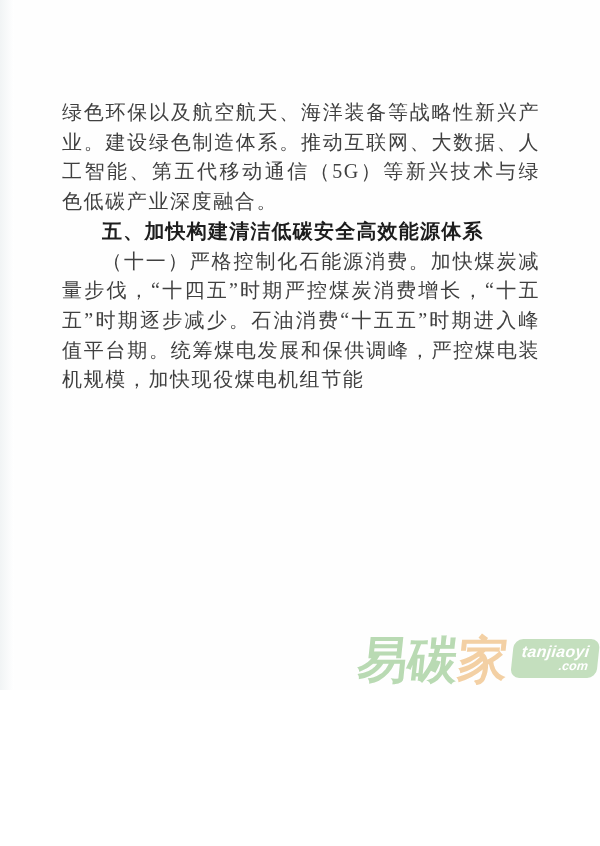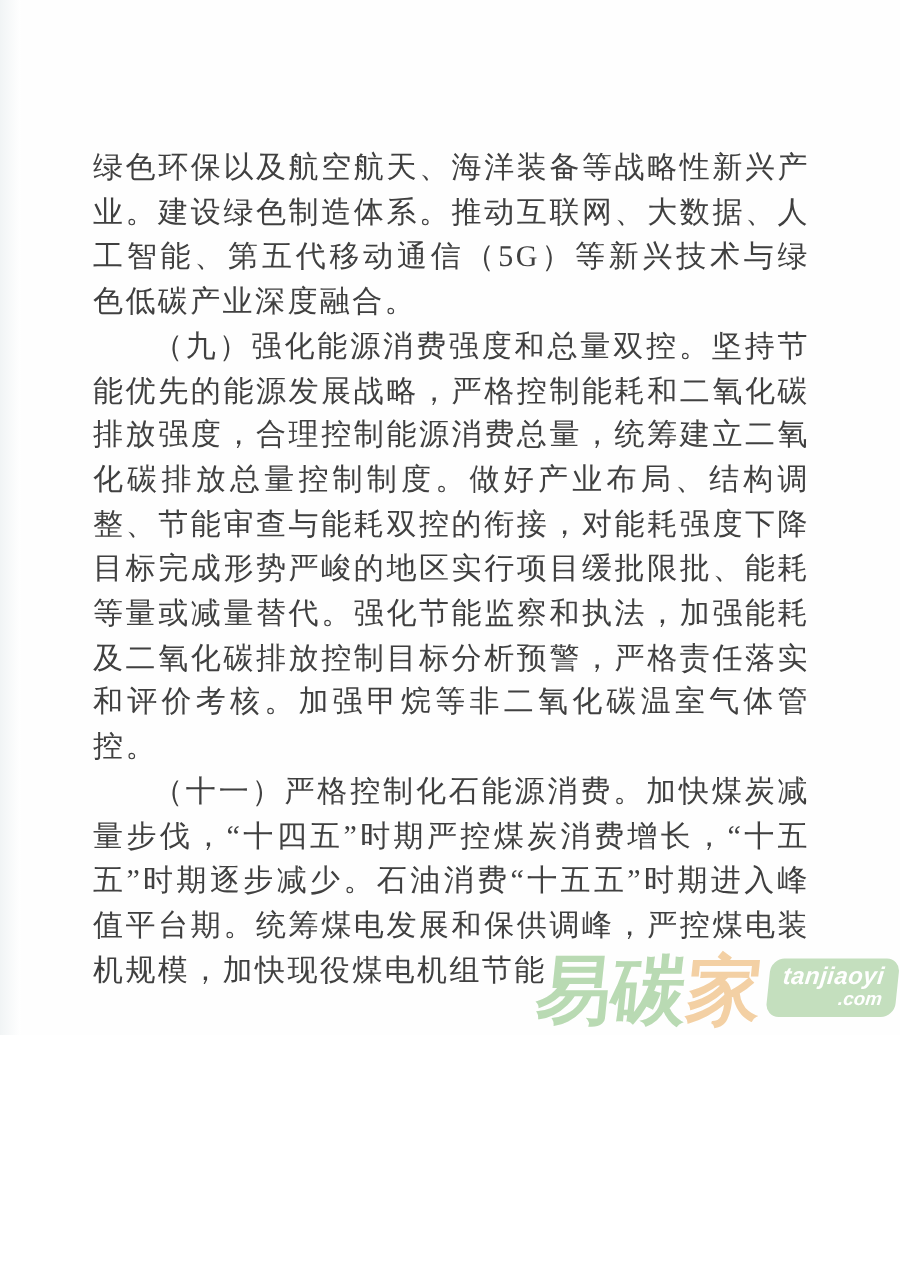--- a/index.html
+++ b/index.html
@@ -105,21 +105,21 @@
 </style>
 </head>
 <body>
 
 <div class="page">
 
   <div class="scan-edge"></div>
 
   <div class="content">
     <p>绿色环保以及航空航天、海洋装备等战略性新兴产业。建设绿色制造体系。推动互联网、大数据、人工智能、第五代移动通信（5G）等新兴技术与绿色低碳产业深度融合。</p>
-    <p class="para-indent">（九）强化能源消费强度和总量双控。坚持节能优先的能源发展战略，严格控制能耗和二氧化碳排放强度，合理控制能源消费总量，统筹建立二氧化碳排放总量控制制度。做好产业布局、结构调整、节能审查与能耗双控的衔接，对能耗强度下降目标完成形势严峻的地区实行项目缓批限批、能耗等量或减量替代。强化节能监察和执法，加强能耗及二氧化碳排放控制目标分析预警，严格责任落实和评价考核。加强甲烷等非二氧化碳温室气体管控。</p>
+    <p class="heading">五、加快构建清洁低碳安全高效能源体系</p>
     <p class="para-indent">（十一）严格控制化石能源消费。加快煤炭减量步伐，“十四五”时期严控煤炭消费增长，“十五五”时期逐步减少。石油消费“十五五”时期进入峰值平台期。统筹煤电发展和保供调峰，严控煤电装机规模，加快现役煤电机组节能</p>
   </div>
 
   <div class="page-number">— 6 —</div>
 
   <div class="watermark">
     <span class="wm-char wm-green">易</span>
     <span class="wm-char wm-green">碳</span>
     <span class="wm-char wm-orange">家</span>
     <span class="wm-badge">

